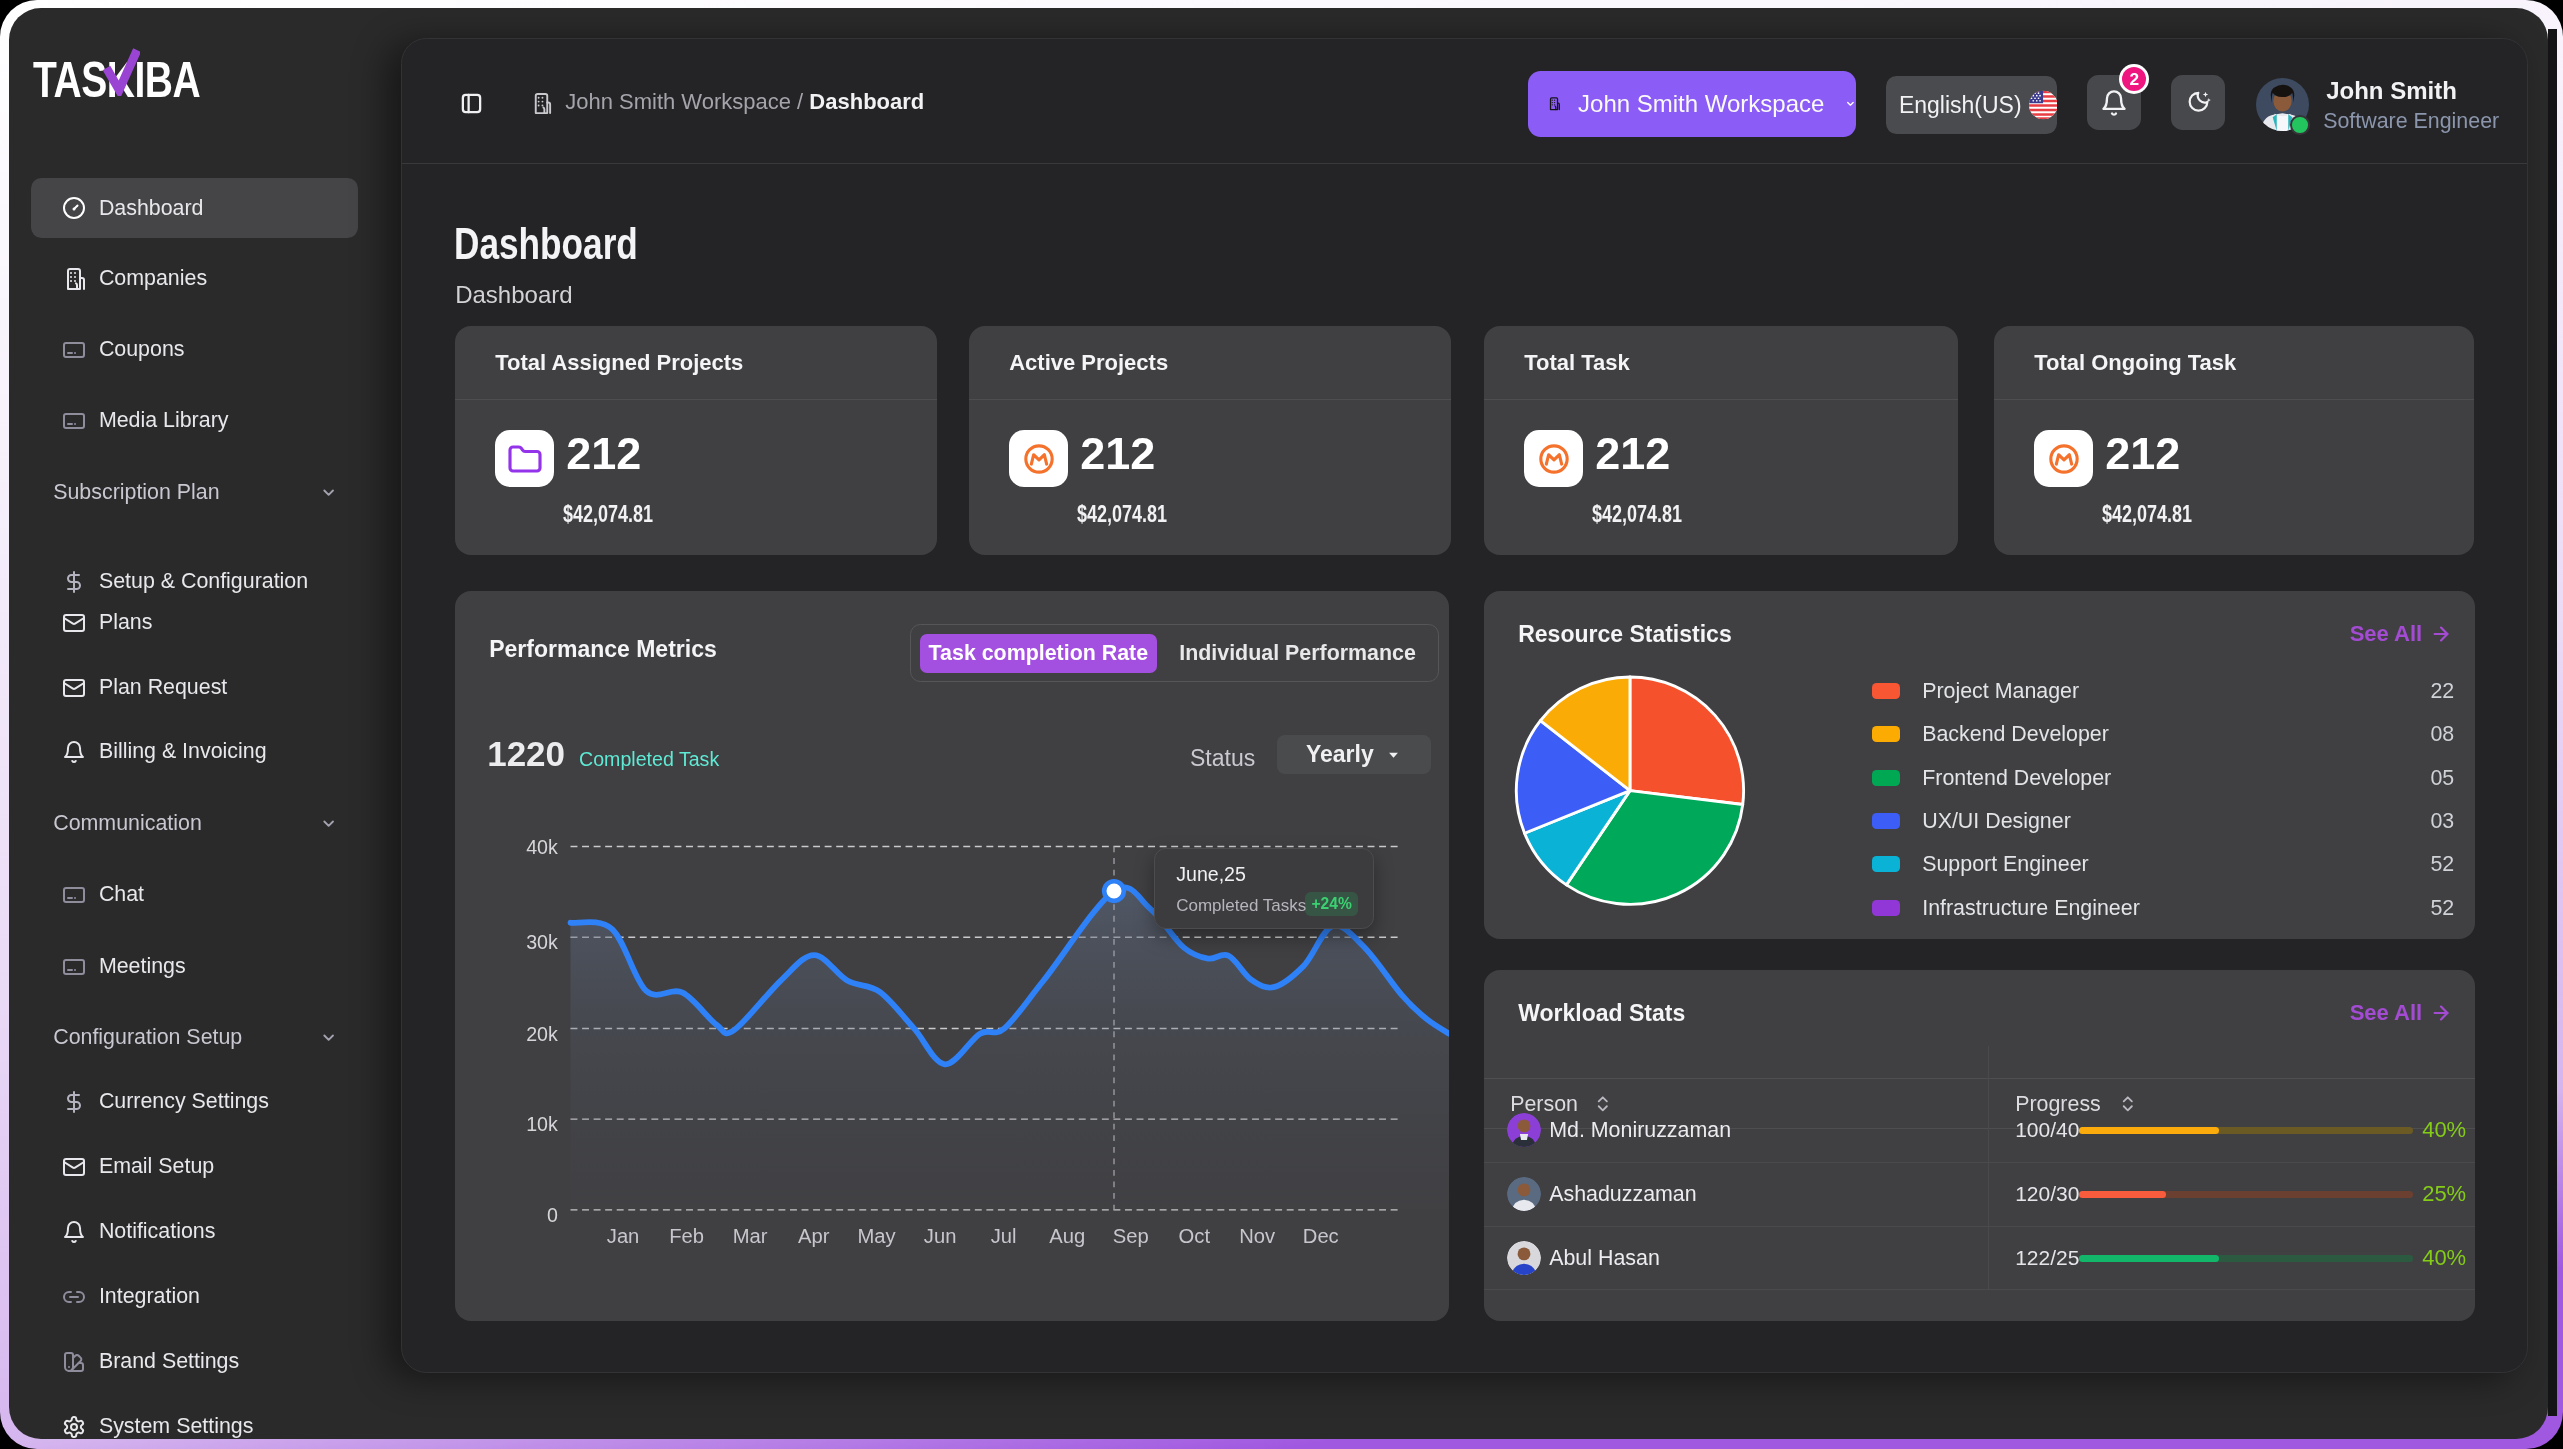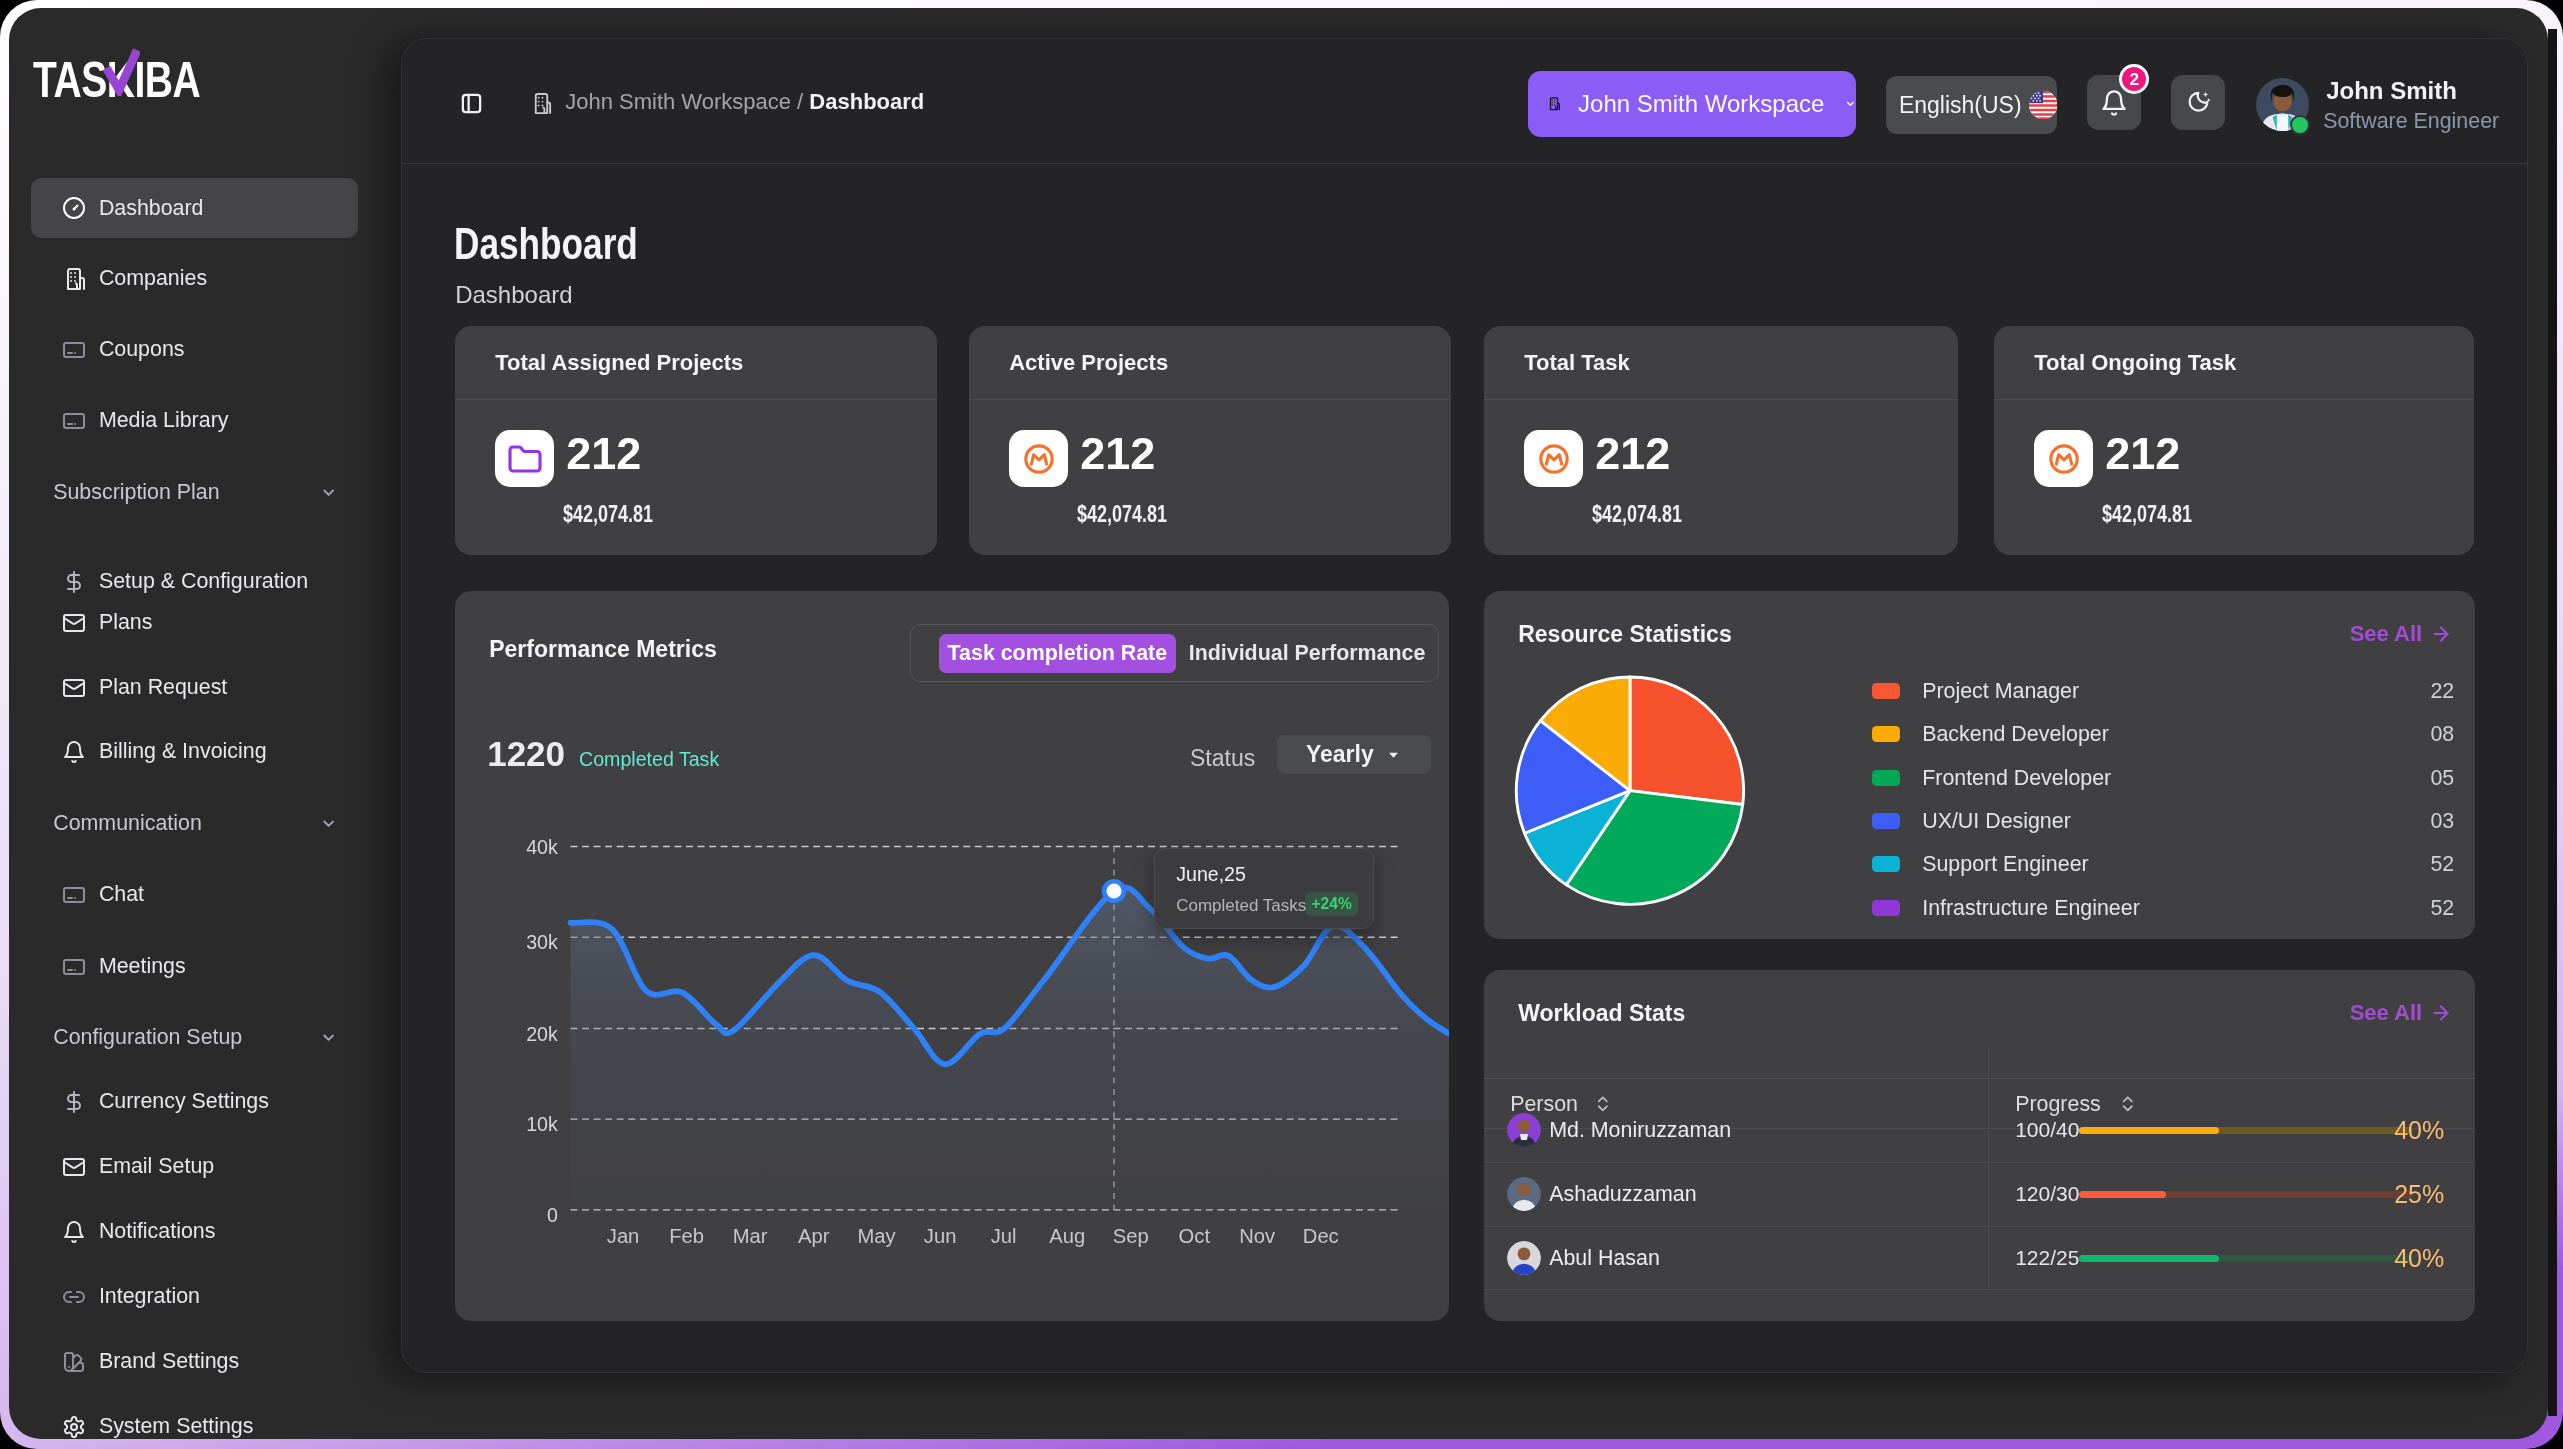--- a/index.html
+++ b/index.html
@@ -52,21 +52,21 @@
 #pmcard { left:53px; top:552px; width:994px; height:730px; }
 #rscard { left:1082px; top:552px; width:991px; height:348px; }
 #wscard { left:1082px; top:931px; width:991px; height:351px; }
 
 .cardtitle { position:absolute; font-size:23px; font-weight:700; color:#f5f5f7; }
 .seeall { position:absolute; right:23px; font-size:22px; font-weight:700; color:#a44bd3;
   display:flex; align-items:center; gap:8px; }
 
 
 #tabs { position:absolute; left:455px; top:33px; width:529px; height:58px;
-  border:1.2px solid #565659; border-radius:10.4px; display:flex; align-items:center;padding-left:19px; }
+  border:1.2px solid #565659; border-radius:10.4px; display:flex; align-items:center; }
 #tab1 { margin-left:8.7px; width:237px; height:39px; background:#a34fe0; border-radius:7px;
   display:flex; align-items:center; justify-content:center; color:#fff; font-size:21.4px; font-weight:600; }
 #tab2 { flex:1; text-align:center; color:#e8e8ea; font-size:21.4px; font-weight:600; }
 #n1220 { position:absolute; left:32px; top:143px; font-size:35px; font-weight:700; color:#ececef; }
 #n1220 span { font-size:19.6px; font-weight:400; color:#5eead4; margin-left:14px; }
 #statuslab { position:absolute; right:194px; top:154px; font-size:23px; color:#c9c9cf; }
 #yearly { position:absolute; right:18.5px; top:144px; width:154px; height:39px; background:#4a4b4d;
   border-radius:8px; display:flex; align-items:center; justify-content:center; gap:12.7px;
   color:#f0f0f2; font-size:23px; font-weight:600; }
 #tooltip { position:absolute; left:699px; top:257px; width:220px; height:81px; background:#3c3c3f;
@@ -87,21 +87,21 @@
 #wshead { position:absolute; left:0; top:76px; width:100%; height:51px;
   border-top:1.2px solid #4e4e51; border-bottom:1.2px solid #4e4e51; color:#dcdce0; font-size:21.4px;margin-top:32px; }
 .wsrowline { position:absolute; left:0; width:100%; height:1.2px; background:#4a4a4d; }
 #wsvline { position:absolute; left:504px; top:76px; width:1.2px; height:243px; background:#4a4a4d; }
 .wsrow { position:absolute; left:0; width:100%; height:0; display:flex; align-items:center; }
 .av { position:absolute; left:23px; top:-17px; width:34px; height:34px; border-radius:50%; }
 .wsname { position:absolute; left:65px; top:0; font-size:21.4px; color:#ececf0; transform:translateY(-50%); }
 .wsfrac { position:absolute; left:531px; top:0; font-size:21px; color:#e5e5ea; transform:translateY(-50%); }
 .wsbar { position:absolute; left:595px; top:-2.9px; width:334px; height:6.4px; border-radius:3.5px; }
 .wsbar i { position:absolute; left:0; top:0; height:6.4px; border-radius:3.5px; display:block; }
-.wspct { position:absolute; right:31px; top:0; font-size:25px; color:#fdba74; transform:translateY(-50%); }
+.wspct { position:absolute; right:9px; top:0; font-size:22px; color:#84cc16; transform:translateY(-50%); }
 
 
 #wspill { position:absolute; left:1126px; top:32px; width:328px; height:66px; background:#8b5cf6;
   border-radius:12.7px; display:flex; align-items:center; color:#fafafa; font-size:24px; font-weight:500; white-space:nowrap; }
 #engpill { position:absolute; left:1484px; top:37px; width:171px; height:58px; background:#4a4b4e;
   border-radius:10.4px; display:flex; align-items:center; color:#f2f2f4; font-size:23px; white-space:nowrap; }
 .sqbtn { position:absolute; top:36px; width:54px; height:55px; background:#47484b; border-radius:11.6px;
   display:flex; align-items:center; justify-content:center; }
 #bellbtn { left:1685px; }
 #moonbtn { left:1769px; }

